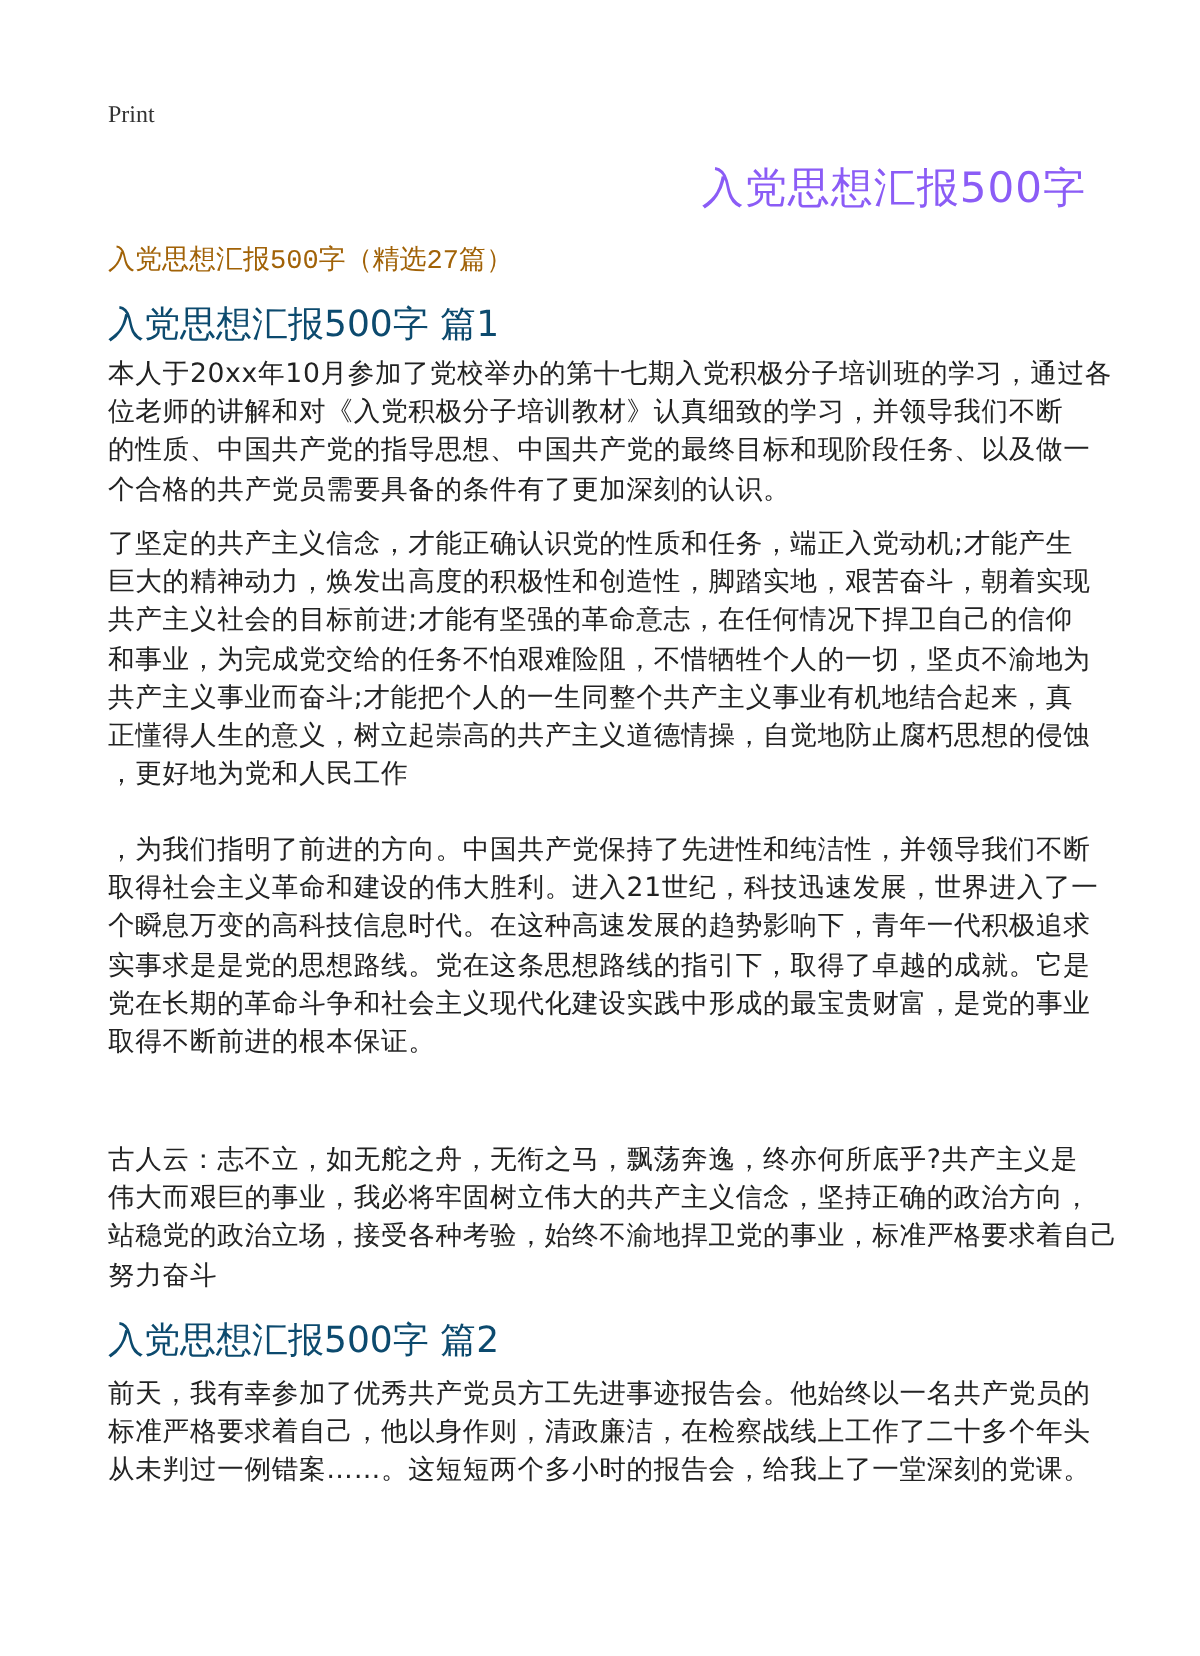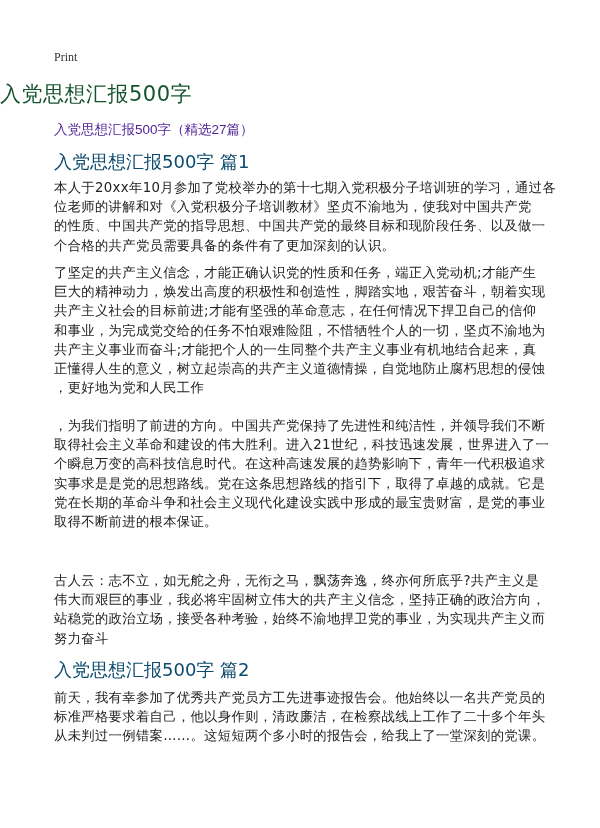--- a/index.html
+++ b/index.html
@@ -1,37 +1,37 @@
 <!DOCTYPE html>
 <html><head>
 <meta charset="utf-8">
 <style>
   html, body { margin:0; padding:0; background:#ffffff; }
   body { width:600px; height:828px; position:relative; overflow:hidden; color:#1a1a1a; }
   .print { position:absolute; left:54px; top:50px; font-family:"Liberation Serif", serif; font-size:12px; color:#333; }
-  .title { position:absolute; left:0; width:543px; top:80px; text-align:left; font-family:"DejaVu Sans", sans-serif; font-size:21px; color:#14532d; letter-spacing:0.5px; }
-  .subtitle { position:absolute; left:54px; top:121px; font-family:Liberation Sans, sans-serif; font-size:13.5px; color:#4c1d95; }
+  .title { position:absolute; left:0; width:543px; top:80px; text-align:right; font-family:"DejaVu Sans", sans-serif; font-size:21px; color:#8b5cf6; letter-spacing:0.5px; }
+  .subtitle { position:absolute; left:54px; top:121px; font-family:Liberation Mono, monospace; font-size:13.5px; color:#a16207; }
   .h2 { position:absolute; left:54px; font-family:"DejaVu Sans", sans-serif; font-size:18px; font-weight:normal; color:#0c4a6e; }
   .para { position:absolute; left:54px; width:500px; font-family:"DejaVu Sans", sans-serif; font-size:13.3px; color:#222; }
   .line { display:block; height:19.2px; line-height:19.2px; white-space:nowrap; letter-spacing:0.35px; }
 </style>
 </head>
 <body>
 
 <div class="print">Print</div>
 
 <div class="title">入党思想汇报500字</div>
 
 <div class="subtitle">入党思想汇报500字（精选27篇）</div>
 
 <div class="h2" style="top:150px;">入党思想汇报500字 篇1</div>
 
 <div class="para" style="top:178px;">
   <span class="line">本人于20xx年10月参加了党校举办的第十七期入党积极分子培训班的学习，通过各</span>
-  <span class="line">位老师的讲解和对《入党积极分子培训教材》坚贞不渝地为，使我对中国共产党</span>
+  <span class="line">位老师的讲解和对《入党积极分子培训教材》认真细致的学习，并领导我们不断</span>
   <span class="line">的性质、中国共产党的指导思想、中国共产党的最终目标和现阶段任务、以及做一</span>
   <span class="line">个合格的共产党员需要具备的条件有了更加深刻的认识。</span>
 </div>
 
 <div class="para" style="top:263px;">
   <span class="line">了坚定的共产主义信念，才能正确认识党的性质和任务，端正入党动机;才能产生</span>
   <span class="line">巨大的精神动力，焕发出高度的积极性和创造性，脚踏实地，艰苦奋斗，朝着实现</span>
   <span class="line">共产主义社会的目标前进;才能有坚强的革命意志，在任何情况下捍卫自己的信仰</span>
   <span class="line">和事业，为完成党交给的任务不怕艰难险阻，不惜牺牲个人的一切，坚贞不渝地为</span>
   <span class="line">共产主义事业而奋斗;才能把个人的一生同整个共产主义事业有机地结合起来，真</span>
@@ -44,21 +44,21 @@
   <span class="line">取得社会主义革命和建设的伟大胜利。进入21世纪，科技迅速发展，世界进入了一</span>
   <span class="line">个瞬息万变的高科技信息时代。在这种高速发展的趋势影响下，青年一代积极追求</span>
   <span class="line">实事求是是党的思想路线。党在这条思想路线的指引下，取得了卓越的成就。它是</span>
   <span class="line">党在长期的革命斗争和社会主义现代化建设实践中形成的最宝贵财富，是党的事业</span>
   <span class="line">取得不断前进的根本保证。</span>
 </div>
 
 <div class="para" style="top:571px;">
   <span class="line">古人云：志不立，如无舵之舟，无衔之马，飘荡奔逸，终亦何所底乎?共产主义是</span>
   <span class="line">伟大而艰巨的事业，我必将牢固树立伟大的共产主义信念，坚持正确的政治方向，</span>
-  <span class="line">站稳党的政治立场，接受各种考验，始终不渝地捍卫党的事业，为实现共产主义而</span>
+  <span class="line">站稳党的政治立场，接受各种考验，始终不渝地捍卫党的事业，标准严格要求着自己</span>
   <span class="line">努力奋斗</span>
 </div>
 
 <div class="h2" style="top:658px;">入党思想汇报500字 篇2</div>
 
 <div class="para" style="top:688px;">
   <span class="line">前天，我有幸参加了优秀共产党员方工先进事迹报告会。他始终以一名共产党员的</span>
   <span class="line">标准严格要求着自己，他以身作则，清政廉洁，在检察战线上工作了二十多个年头</span>
   <span class="line">从未判过一例错案……。这短短两个多小时的报告会，给我上了一堂深刻的党课。</span>
 </div>

